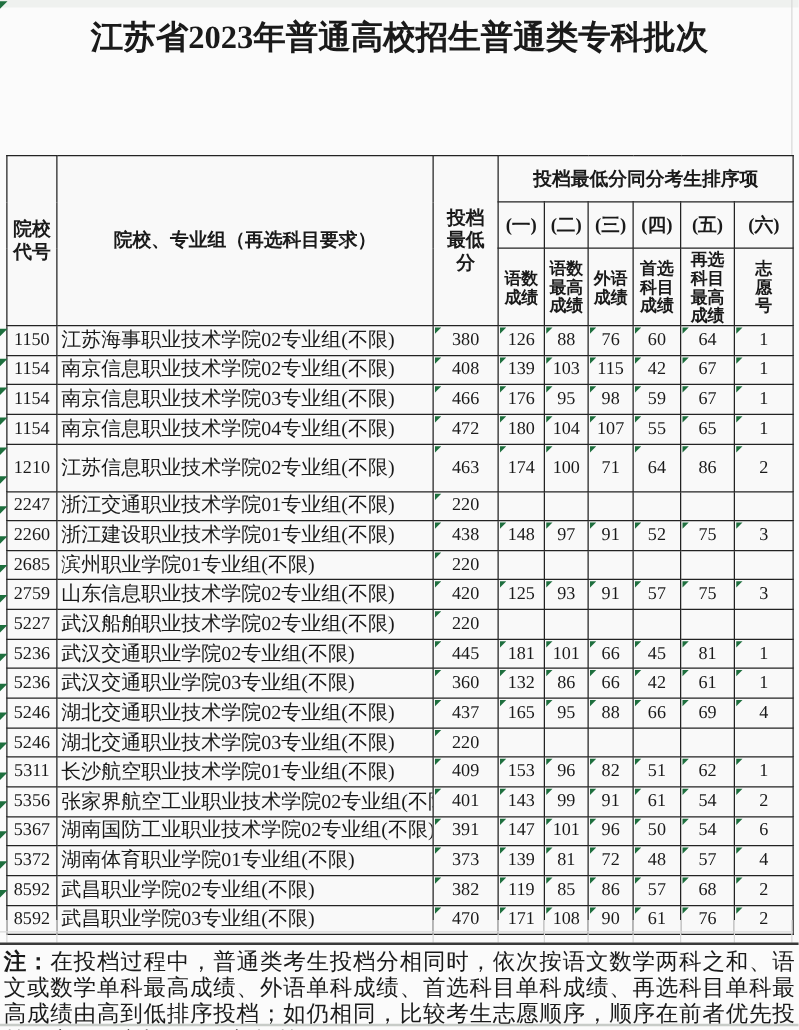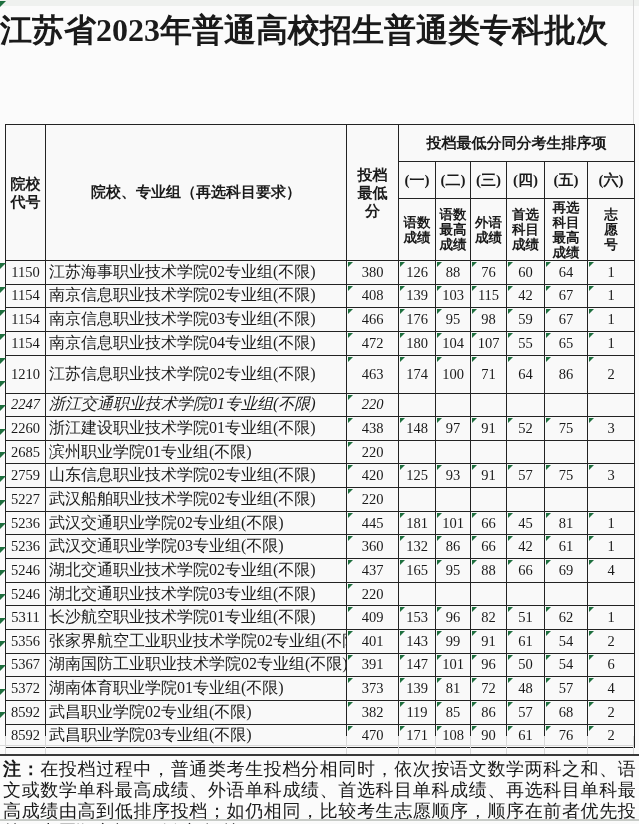--- a/index.html
+++ b/index.html
@@ -5,22 +5,22 @@
   :root { --flag:#1e6f3e; --border:#232323; --grid:#d9d9d9; }
   * { box-sizing:border-box; margin:0; padding:0; }
   html,body { width:639px; height:824px; }
   body {
     position:relative; overflow:hidden;
     background:#fbfbfb;
     font-family:"Liberation Serif","DejaVu Serif",serif;
     color:#1a1a1a;
   }
   .top-tint { position:absolute; left:0; top:0; width:100%; height:6px; background:#eff1ef; }
-  .title-block { position:absolute; left:0; top:13px; width:100%; text-align:left;
-    font-weight:bold; font-size:32px; line-height:34px; }
+  .title-block { position:absolute; left:0; top:13px; width:100%; text-align:center;
+    font-weight:bold; font-size:26px; line-height:34px; }
   .vline { position:absolute; width:1px; background:var(--grid); }
   .hline { position:absolute; height:1px; background:var(--grid); }
   .note-topline { position:absolute; left:0; top:754px; width:100%; height:2px; background:#3a3a3a; }
   .bottom-line { position:absolute; left:0; top:819px; width:100%; height:2px; background:#c8ccc8; }
 
   table#main-table {
     position:absolute; left:5px; top:124px; width:629px;
     border-collapse:collapse; table-layout:fixed; background:#f9f9f9;
   }
   #main-table th, #main-table td {
@@ -170,21 +170,21 @@
         <td>1210</td>
         <td class="name-cell">江苏信息职业技术学院02专业组(不限)</td>
         <td>463<span class="flag"></span></td>
         <td>174<span class="flag"></span></td>
         <td>100<span class="flag"></span></td>
         <td>71<span class="flag"></span></td>
         <td>64<span class="flag"></span></td>
         <td>86<span class="flag"></span></td>
         <td>2<span class="flag"></span></td>
       </tr>
-      <tr style="height: 23.65px; font-style: italic;">
+      <tr style="height: 23.65px;">
         <td>2247</td>
         <td class="name-cell">浙江交通职业技术学院01专业组(不限)</td>
         <td>220<span class="flag"></span></td>
         <td></td>
         <td></td>
         <td></td>
         <td></td>
         <td></td>
         <td></td>
       </tr>

